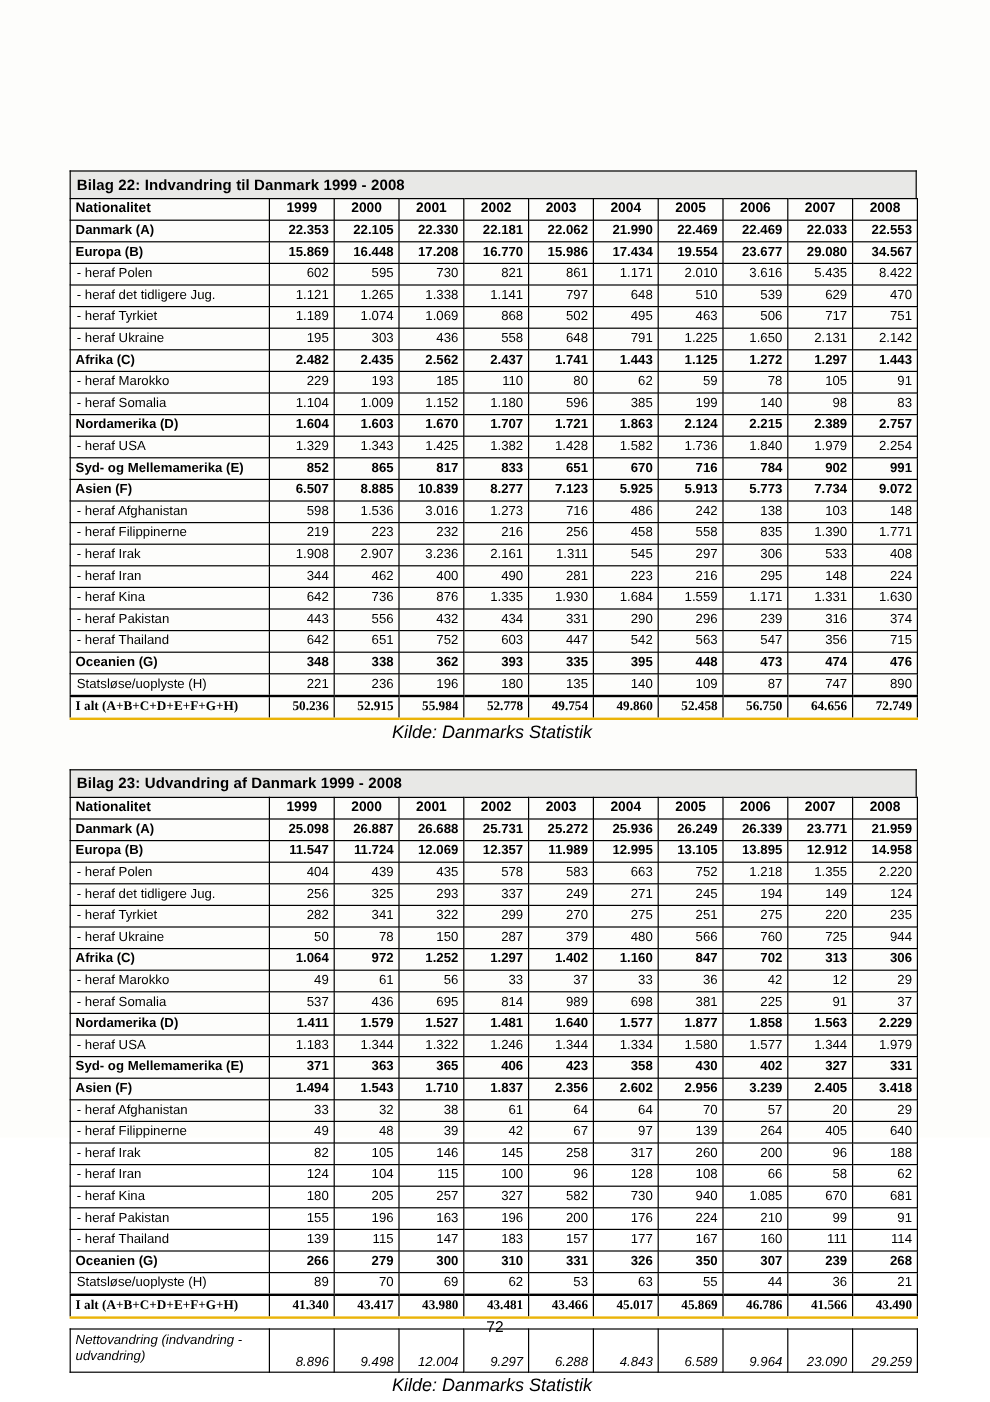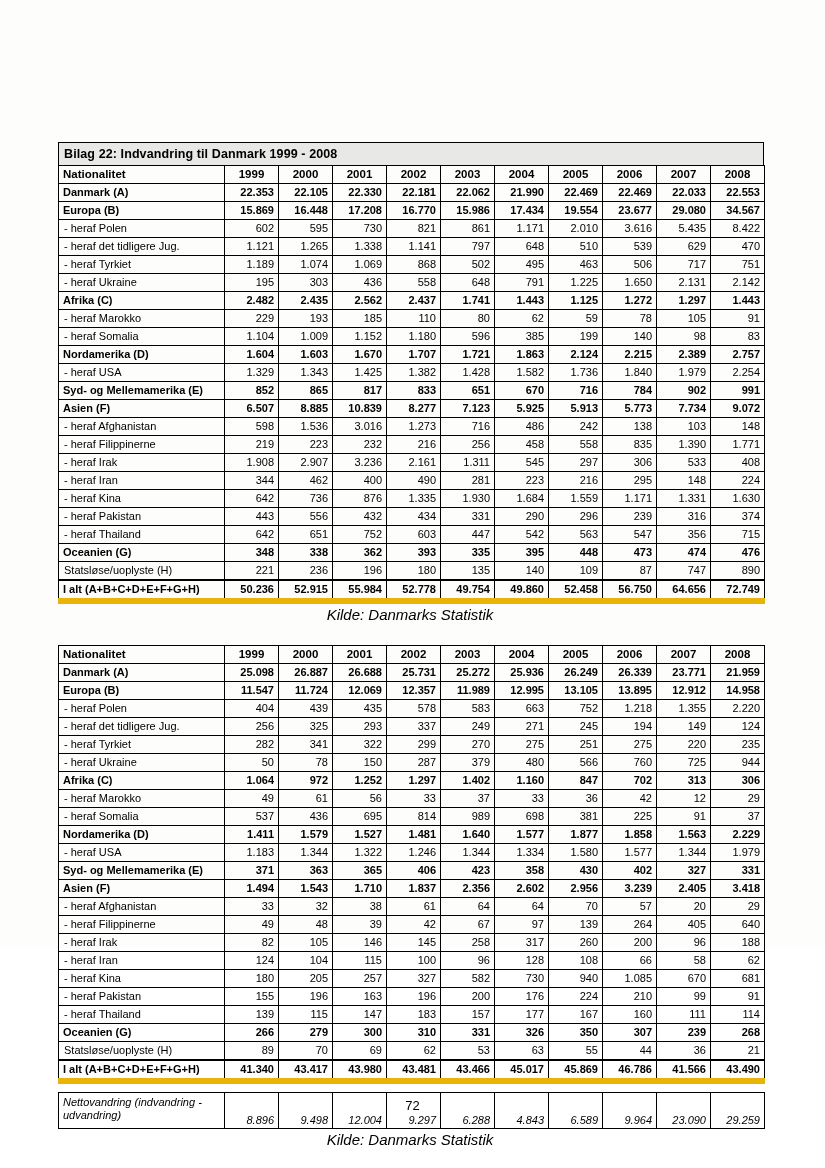--- a/index.html
+++ b/index.html
@@ -61,21 +61,22 @@
   }
   tr.bold td { font-weight: bold; }
   tr.sub td { font-weight: normal; }
   td.lbl.indent { padding-left: 5px; }
   .col-name { width: 166px; }
   .col-yr { width: 54px; }
   .topline td { border-top: 2px solid #000; }
   tr.total td {
     font-weight: bold;
     border-top: 2px solid #000;
-    border-bottom: 6px solid #eab308;
+    border-bottom: 2px solid #eab308;
+    font-family: Liberation Serif, serif;
   }
   tr.groupline td { border-top: 1.5px solid #000; }
   .source {
     text-align: center;
     font-size: 15px;
     font-style: italic;
     margin-top: 2px;
     padding-right: 2px;
   }
   .gap { height: 22px; }
@@ -446,20 +447,21 @@
             <td>56.750</td>
             <td>64.656</td>
             <td>72.749</td>
           </tr>
         </tbody>
     </table>
     <div class="source">Kilde: Danmarks Statistik</div>
 
     <div class="gap"></div>
 
+    <div class="table-title">Bilag 23: Udvandring af Danmark 1999 - 2008</div>
     <table class="data">
       <colgroup>
         <col class="col-name">
           <col class="col-yr">
           <col class="col-yr">
           <col class="col-yr">
           <col class="col-yr">
           <col class="col-yr">
         <col class="col-yr">
           <col class="col-yr">

